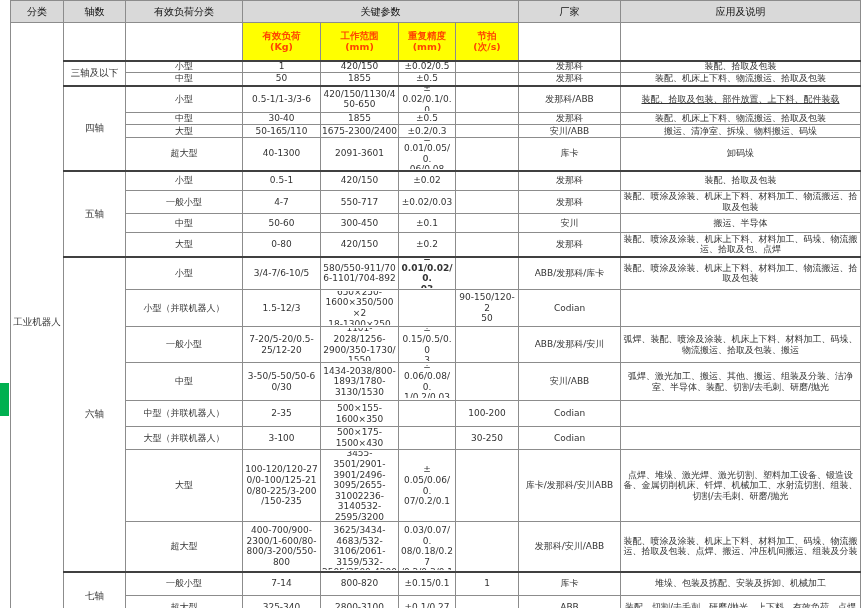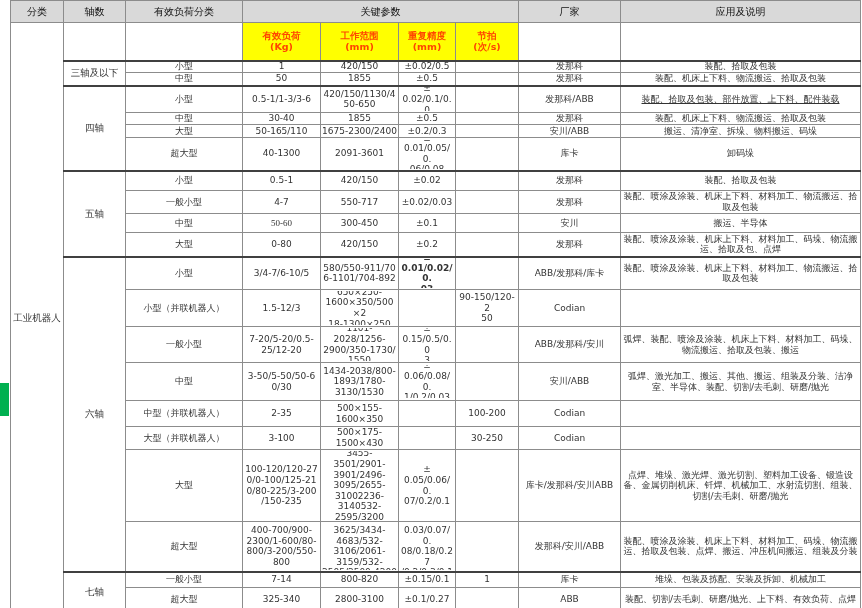--- a/index.html
+++ b/index.html
@@ -277,21 +277,21 @@
           </td>
           <td>
             <div class="cv" style="height: 20px;">装配、喷涂及涂装、机床上下料、材料加工、物流搬运、拾取及包装</div>
           </td>
         </tr>
         <tr style="height: 15px;">
           <td>
             <div class="cv" style="height: 12px;">中型</div>
           </td>
           <td>
-            <div class="cv" style="height: 18px; font-family: Liberation Serif, serif;">50-60</div>
+            <div class="cv" style="height: 18px;">50-60</div>
           </td>
           <td>
             <div class="cv" style="height: 12px;">300-450</div>
           </td>
           <td>
             <div class="cv" style="height: 12px; text-align: right;">±0.1</div>
           </td>
           <td>
             <div class="cv" style="height: 12px;"></div>
           </td>
@@ -569,21 +569,21 @@
           <td>
             <div class="cv" style="height: 10px;">±0.15/0.1</div>
           </td>
           <td>
             <div class="cv" style="height: 10px;">1</div>
           </td>
           <td>
             <div class="cv" style="height: 10px;">库卡</div>
           </td>
           <td>
-            <div class="cv" style="height: 14px;">堆垛、包装及拣配、安装及拆卸、机械加工</div>
+            <div class="cv" style="height: 22px;">堆垛、包装及拣配、安装及拆卸、机械加工</div>
           </td>
         </tr>
         <tr style="height: 19px;">
           <td>
             <div class="cv" style="height: 16px;">超大型</div>
           </td>
           <td>
             <div class="cv" style="height: 16px;">325-340</div>
           </td>
           <td>

